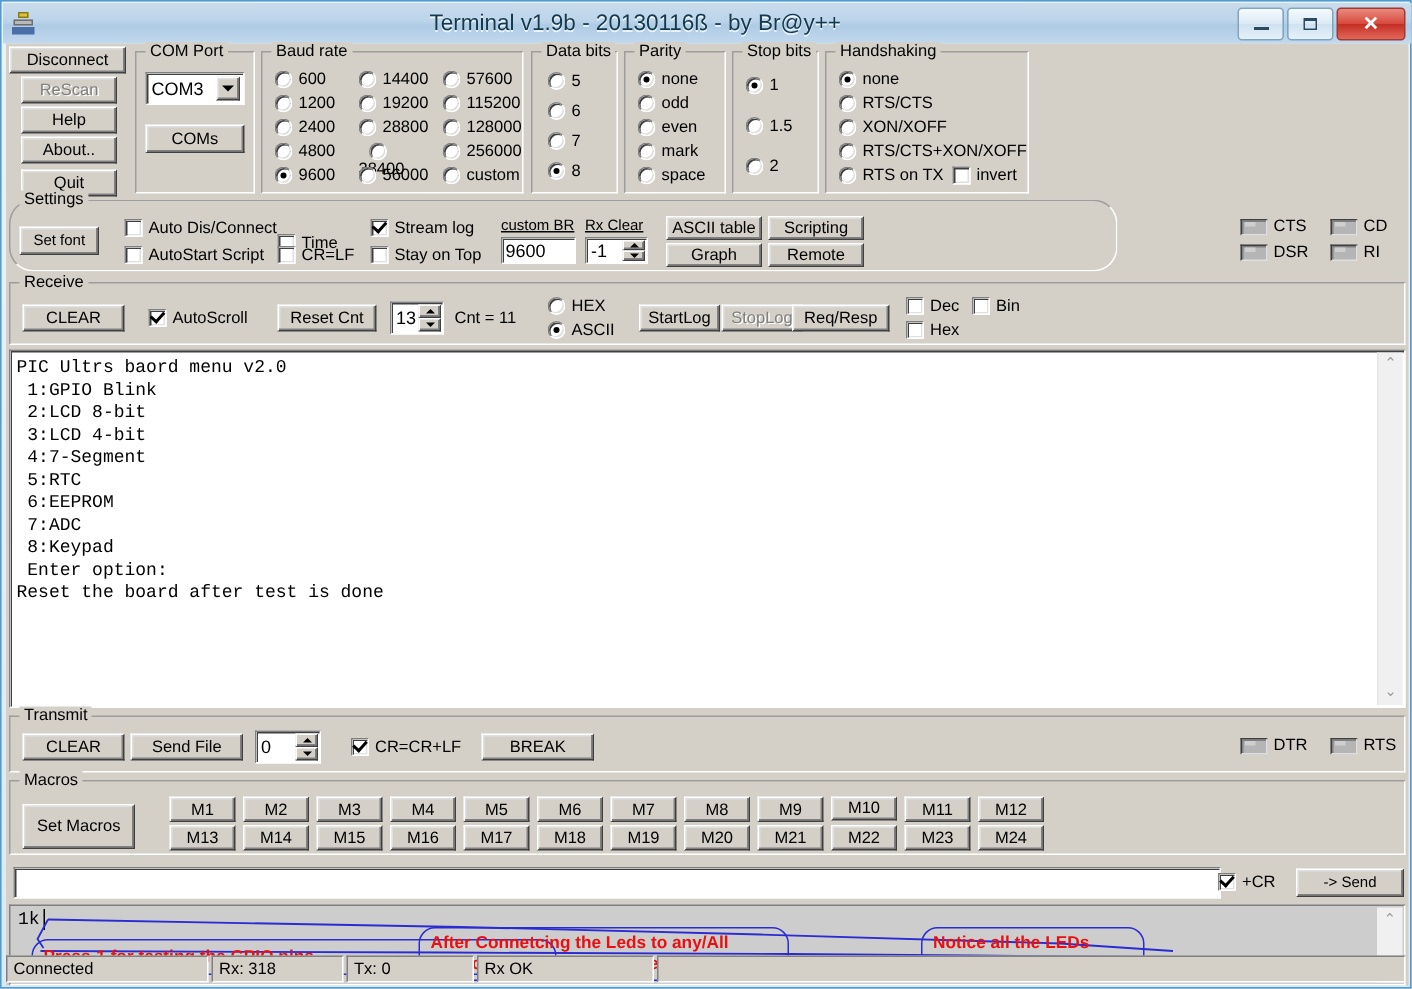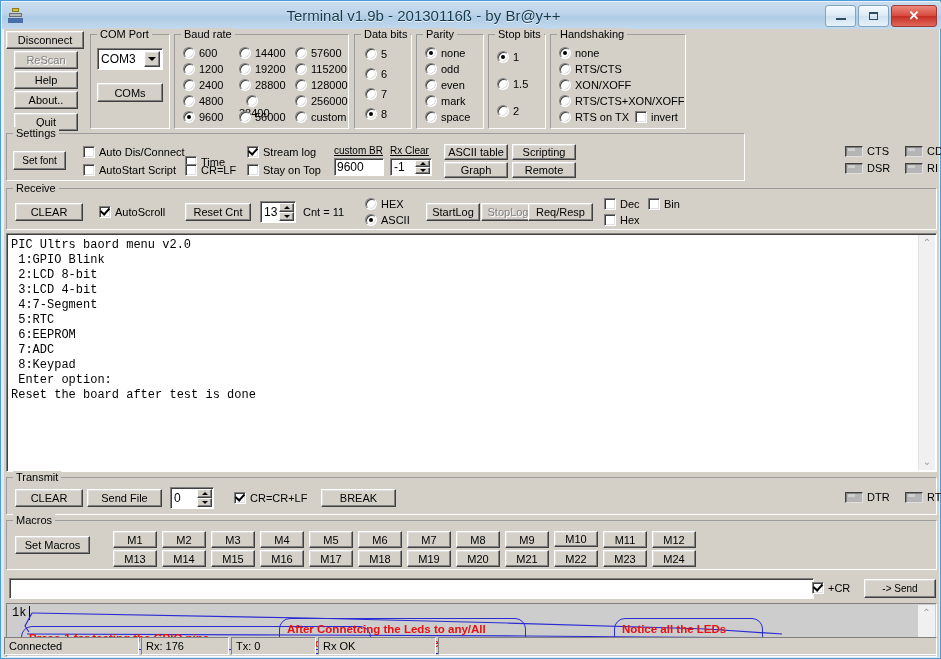--- a/index.html
+++ b/index.html
@@ -124,21 +124,21 @@
     box-shadow:inset 1px 1px 0 #404040;box-sizing:border-box;padding-left:3px;font-size:12px;
   }
   .spin .sbtns{position:absolute;right:1px;top:1px;bottom:1px;width:15px;display:flex;flex-direction:column;}
   .spin .sbtn{
     flex:1;background:#d4d0c8;border:1px solid;border-color:#fff #404040 #404040 #fff;
     box-shadow:inset -1px -1px 0 #808080;display:flex;align-items:center;justify-content:center;box-sizing:border-box;
   }
   .tri-u{width:0;height:0;border-left:3px solid transparent;border-right:3px solid transparent;border-bottom:3px solid #000;}
   .tri-dn{width:0;height:0;border-left:3px solid transparent;border-right:3px solid transparent;border-top:3px solid #000;}
   
-  .led{display:flex;align-items:center;position:absolute;white-space:nowrap;margin-left:18px;}
+  .led{display:flex;align-items:center;position:absolute;white-space:nowrap;}
   .led .lamp{
     width:18px;height:11px;background:#b5b5b5;
     border:1px solid;border-color:#404040 #dfdfdf #dfdfdf #404040;
     box-shadow:inset 1px 1px 0 #808080;
     box-sizing:border-box;margin-right:4px;position:relative;
   }
   .led .lamp::after{content:"";position:absolute;left:2px;top:1px;width:7px;height:3px;background:#cfcfcf;}
   
   .terminal{
     position:absolute;
@@ -376,21 +376,21 @@
       <div class="rowitem" style="left:8px;top:76px;">
           <span class="radio"></span>
           <span>RTS on TX</span>
         </div>
       <div class="rowitem" style="left:84px;top:76px;">
           <span class="check"></span>
           <span>invert</span>
         </div>
     </div>
 
-    <div class="grp" style="left:2px;top:104px;width:739px;height:48px;">
+    <div class="grp" style="left:2px;top:104px;width:739px;height:48px;border-radius:16px;">
       <div class="cap">Settings</div>
       <div class="btn" style="position:absolute;left:6px;top:17px;width:53px;height:19px;font-size:10px;">Set font</div>
 
       <div class="rowitem" style="left:76px;top:12px;">
           <span class="check"></span>
           <span>Auto Dis/Connect</span>
         </div>
       <div class="rowitem" style="left:76px;top:30px;">
           <span class="check"></span>
           <span>AutoStart Script</span>
@@ -543,21 +543,21 @@
           <span>DTR</span>
         </div>
       <div class="led" style="left:880px;top:13px;">
           <span class="lamp"></span>
           <span>RTS</span>
         </div>
     </div>
 
     <div class="grp" style="left:2px;top:491px;width:931px;height:50px;">
       <div class="cap">Macros</div>
-      <div class="btn" style="position:absolute;left:8px;top:15px;width:75px;height:18px;">Set Macros</div>
+      <div class="btn" style="position:absolute;left:8px;top:15px;width:75px;height:30px;">Set Macros</div>
 
       <div class="btn macbtn" style="left:106px;top:10px;width:44px;height:17px;">M1</div>
       <div class="btn macbtn" style="left:155px;top:10px;width:44px;height:17px;">M2</div>
       <div class="btn macbtn" style="left:204px;top:10px;width:44px;height:17px;">M3</div>
       <div class="btn macbtn" style="left:253px;top:10px;width:44px;height:17px;">M4</div>
       <div class="btn macbtn" style="left:302px;top:10px;width:44px;height:17px;">M5</div>
       <div class="btn macbtn" style="left:351px;top:10px;width:44px;height:17px;">M6</div>
       <div class="btn macbtn" style="left:400px;top:10px;width:44px;height:17px;">M7</div>
       <div class="btn macbtn" style="left:449px;top:10px;width:44px;height:17px;">M8</div>
       <div class="btn macbtn" style="left:498px;top:10px;width:44px;height:17px;">M9</div>
@@ -612,19 +612,19 @@
       <div style="position:absolute;right:1px;top:1px;bottom:1px;width:17px;background:#f0f0f0;display:flex;flex-direction:column;justify-content:space-between;align-items:center;">
         <div style="color:#9a9a9a;font-size:10px;padding-top:2px;">⌃</div>
         <div style="color:#9a9a9a;font-size:10px;padding-bottom:2px;">⌄</div>
       </div>
     </div>
 
   </div>
 
   <div class="statusbar">
     <div class="scell" style="width:135px;">Connected</div>
-    <div class="scell" style="width:88px;">Rx: 176</div>
+    <div class="scell" style="width:88px;">Rx: 318</div>
     <div class="scell" style="width:85px;">Tx: 0</div>
     <div class="scell" style="width:118px;">Rx OK</div>
     <div class="scell" style="flex:1;"></div>
   </div>
 
 </div>
 
 </body></html>

